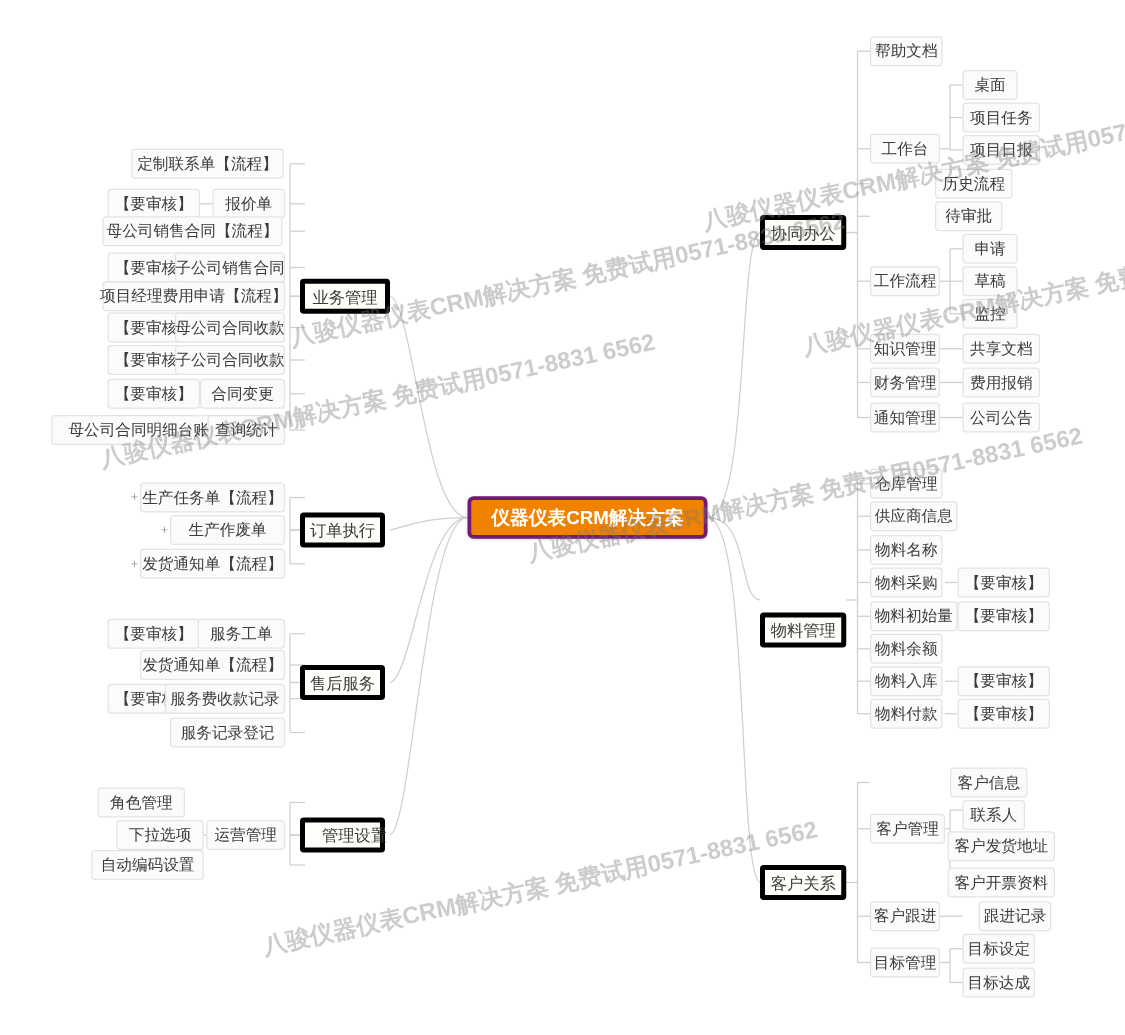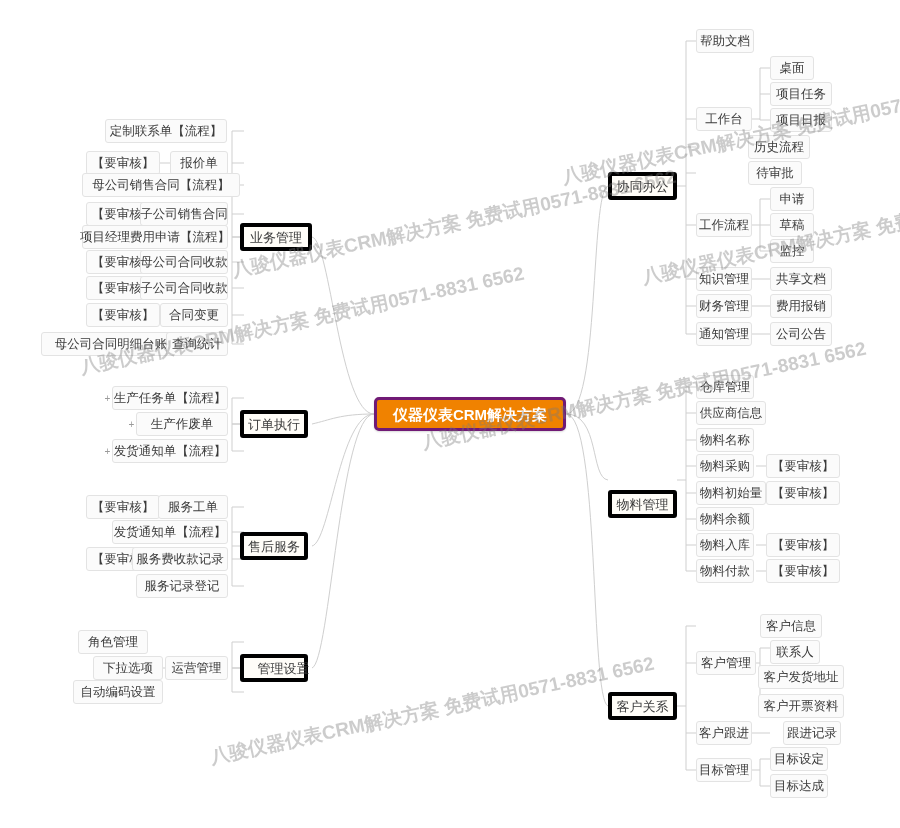--- a/index.html
+++ b/index.html
@@ -160,21 +160,21 @@
     </g>
   </svg>
 
   <div class="node root" style="left:374px;top:397px;width:192px;">仪器仪表CRM解决方案</div>
 
   <div class="node lvl1" style="left:240px;top:223px;width:72px;">业务管理</div>
 
   <div class="node" style="left:105px;top:119px;width:122px;">定制联系单【流程】</div>
   <div class="node" style="left:86px;top:151px;width:74px;">【要审核】</div>
   <div class="node" style="left:170px;top:151px;width:58px;">报价单</div>
-  <div class="node" style="left:82px;top:173px;width:158px;">母公司销售合同【流程】</div>
+  <div class="node" style="left:82px;top:173px;width:144px;">母公司销售合同【流程】</div>
   <div class="node" style="left:86px;top:202px;width:74px;">【要审核】</div>
   <div class="node" style="left:140px;top:202px;width:88px;">子公司销售合同</div>
   <div class="node" style="left:82px;top:225px;width:146px;">项目经理费用申请【流程】</div>
   <div class="node" style="left:86px;top:250px;width:74px;">【要审核】</div>
   <div class="node" style="left:140px;top:250px;width:88px;">母公司合同收款</div>
   <div class="node" style="left:86px;top:276px;width:74px;">【要审核】</div>
   <div class="node" style="left:140px;top:276px;width:88px;">子公司合同收款</div>
   <div class="node" style="left:86px;top:303px;width:74px;">【要审核】</div>
   <div class="node" style="left:160px;top:303px;width:68px;">合同变更</div>
   <div class="node" style="left:41px;top:332px;width:140px;">母公司合同明细台账</div>

